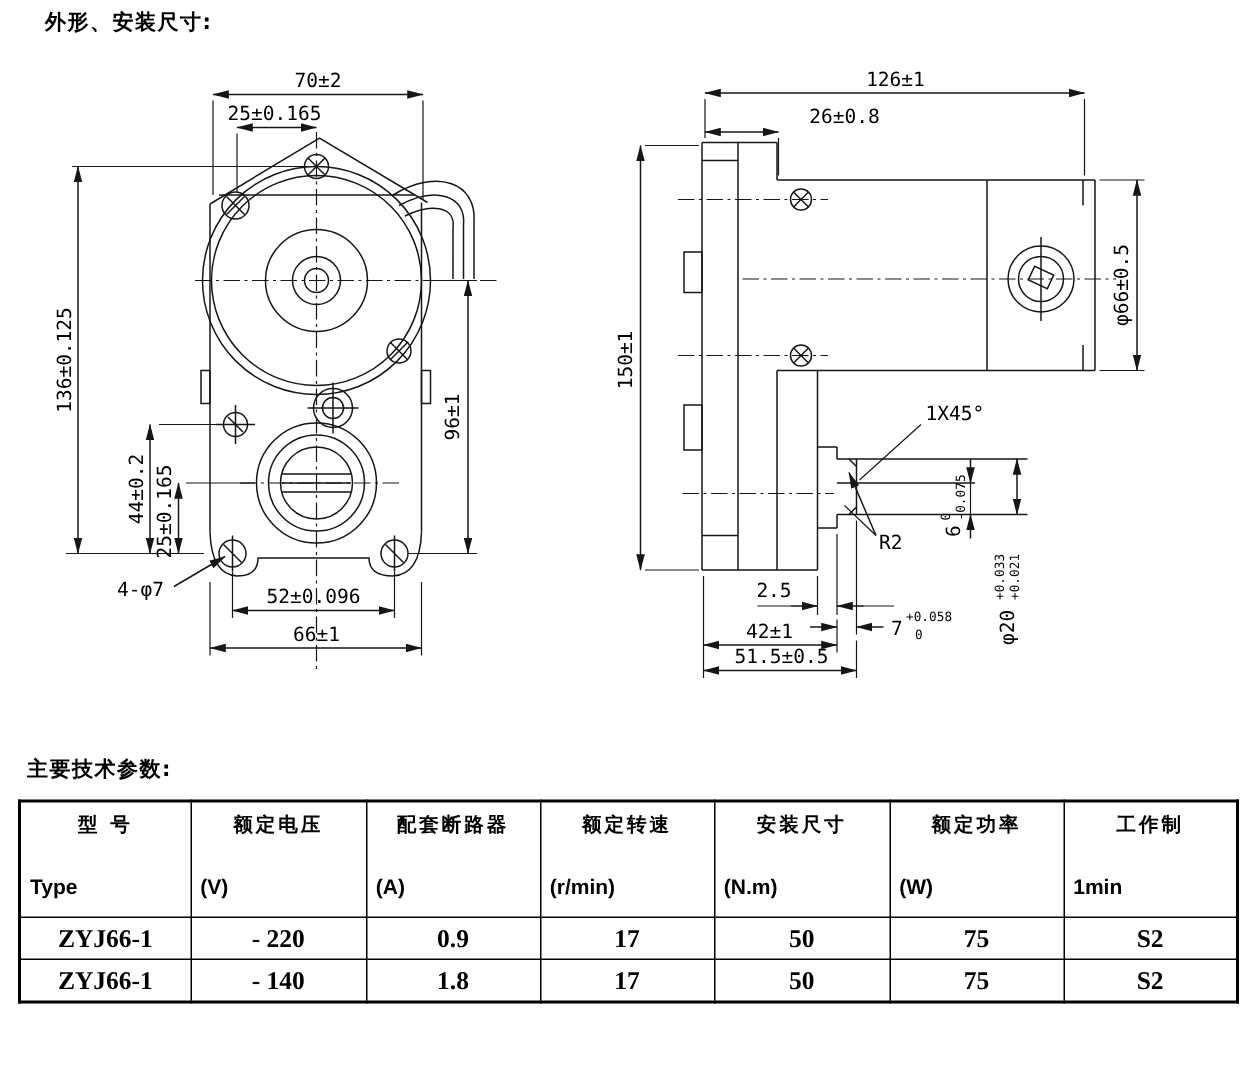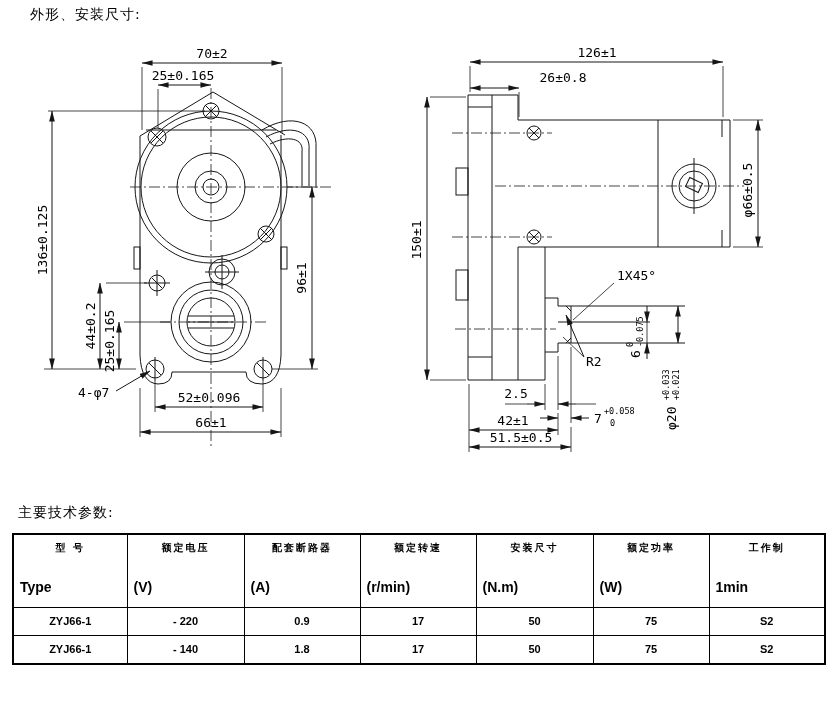--- a/index.html
+++ b/index.html
@@ -1,38 +1,38 @@
 <!DOCTYPE html>
 <html><head>
 <meta charset="utf-8">
 <style>
   html,body{margin:0;padding:0;background:#fff;}
   .page{position:relative;width:837px;height:710px;background:#fff;overflow:hidden;
         font-family:"DejaVu Sans","Liberation Sans",sans-serif;color:#000;}
-  .note{position:absolute;font-size:14px;font-weight:normal;letter-spacing:1px;white-space:nowrap;}
+  .note{position:absolute;font-size:14px;font-weight:bold;letter-spacing:1px;white-space:nowrap;}
   
   svg .geo{stroke:#161616;fill:none;stroke-width:1;}
   svg .cl{stroke:#161616;fill:none;stroke-width:0.8;stroke-dasharray:11 3 2 3;}
   svg .dim{stroke:#161616;fill:none;stroke-width:1;marker-start:url(#arr);marker-end:url(#arr);}
   svg .dimE{stroke:#161616;fill:none;stroke-width:1;marker-end:url(#arr);}
   svg .ext{stroke:#161616;fill:none;stroke-width:0.8;}
   svg text{font-family:"DejaVu Sans Mono","Liberation Mono",monospace;fill:#000;stroke:none;}
   .dt{font-size:13px;text-anchor:middle;}
   .dts{font-size:13px;text-anchor:start;}
   .tol{font-size:8.5px;text-anchor:start;}
   
   .spec-table{position:absolute;left:12px;top:533px;width:814px;border-collapse:collapse;
               table-layout:fixed;border:2px solid #000;}
   .spec-table td{border:1px solid #000;padding:0;vertical-align:top;}
-  .h-cn{text-align:center;font-weight:bold;font-size:10px;padding-top:6px;letter-spacing:2px;
+  .h-cn{text-align:center;font-weight:bold;font-size:13px;padding-top:6px;letter-spacing:2px;
         font-family:"DejaVu Sans","Liberation Sans",sans-serif;}
   .h-en{text-align:left;font-weight:bold;font-size:14px;padding:24px 0 12px 6px;
         font-family:Liberation Sans, sans-serif;}
-  .d-cell{height:27px;text-align:center;font-weight:bold;font-size:11px;line-height:27px;
-          font-family:Liberation Sans, sans-serif;}
+  .d-cell{height:27px;text-align:center;font-weight:bold;font-size:17px;line-height:27px;
+          font-family:Liberation Serif, serif;}
 </style>
 </head>
 <body>
 
 <div class="page">
 
   <div class="note" style="left:30px;top:6px;">外形、安装尺寸:</div>
 
   <svg width="837" height="440" viewBox="0 28 837 440" style="position:absolute;left:0;top:28px;">
     <defs>

